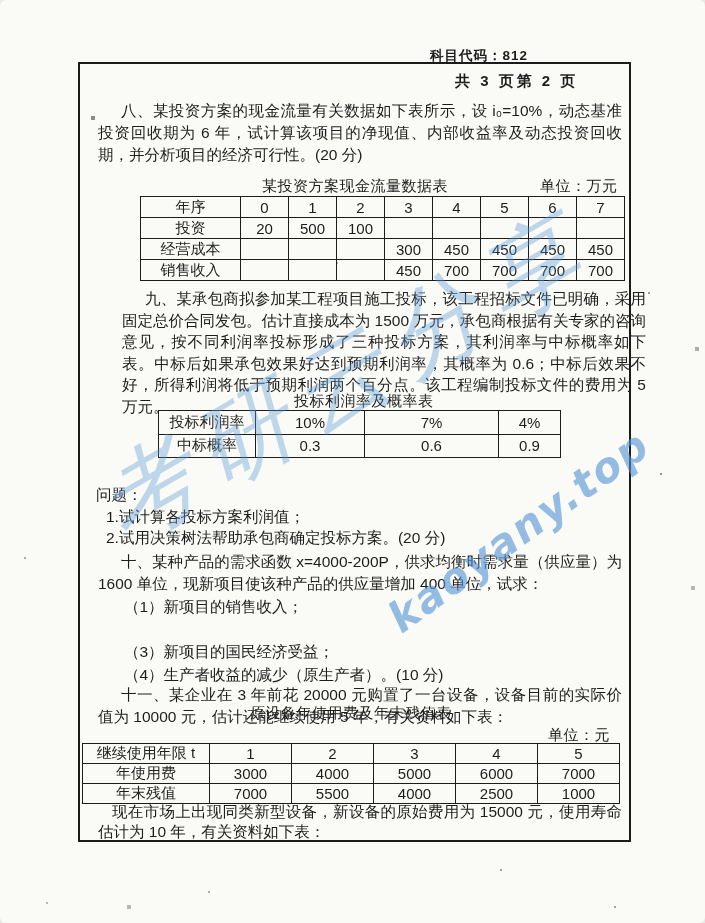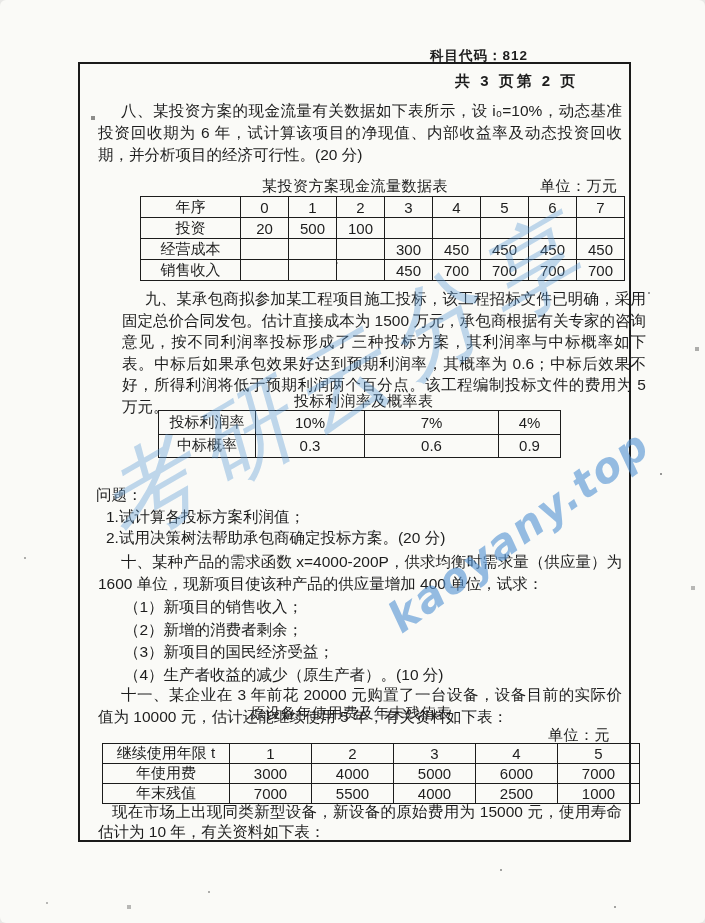--- a/index.html
+++ b/index.html
@@ -33,21 +33,21 @@
   .q10-i0{left:124px;top:597px;}
   .q10-i1{left:124px;top:620px;}
   .q10-i2{left:124px;top:642px;}
   .q10-i3{left:124px;top:665px;}
   table.tbl{border-collapse:collapse;table-layout:fixed;position:absolute;}
   table.tbl td{border:1.6px solid #1c1c1c;font-size:15px;overflow:hidden;white-space:nowrap;padding:0 5px;}
   table.t1{left:140px;top:196px;}
   table.t1 td{height:20px;text-align:center;}
   table.t2{left:158px;top:410px;}
   table.t2 td{height:22.5px;text-align:center;}
-  table.t3{left:102px;top:743px;}
+  table.t3{left:82px;top:743px;}
   table.t3 td{height:16.5px;text-align:center;}
   
   .wm{white-space:nowrap;pointer-events:none;z-index:6;}
   .wm-cn{
     left:108px;top:452px;font-size:96px;letter-spacing:14px;
     color:rgba(91,155,213,0.38);font-style:italic;
     transform:rotate(-30deg);transform-origin:0 50%;
     font-family:"DejaVu Serif",serif;
   }
   .wm-en{
@@ -178,21 +178,20 @@
     </tr>
   </tbody>
     </table>
 
   <div class="abs q-label">问题：</div>
   <div class="abs q-item q9-item1">1.试计算各投标方案利润值；</div>
   <div class="abs q-item q9-item2">2.试用决策树法帮助承包商确定投标方案。(20 分)</div>
 
   <p class="abs para para-q10">十、某种产品的需求函数 x=4000-200P，供求均衡时需求量（供应量）为 1600 单位，现新项目使该种产品的供应量增加 400 单位，试求：</p>
   <div class="abs q-item q10-i0">（1）新项目的销售收入；</div>
-  <div class="abs q-item q10-i1">（2）新增的消费者剩余；</div>
   <div class="abs q-item q10-i2">（3）新项目的国民经济受益；</div>
   <div class="abs q-item q10-i3">（4）生产者收益的减少（原生产者）。(10 分)</div>
 
   <p class="abs para para-q11">十一、某企业在 3 年前花 20000 元购置了一台设备，设备目前的实际价值为 10000 元，估计还能继续使用 5 年，有关资料如下表：</p>
 
   <div class="abs tcap t3-title">原设备年使用费及年末残值表</div>
   <div class="abs tcap t3-unit">单位：元</div>
 
   <table class="tbl t3">
     <colgroup>

